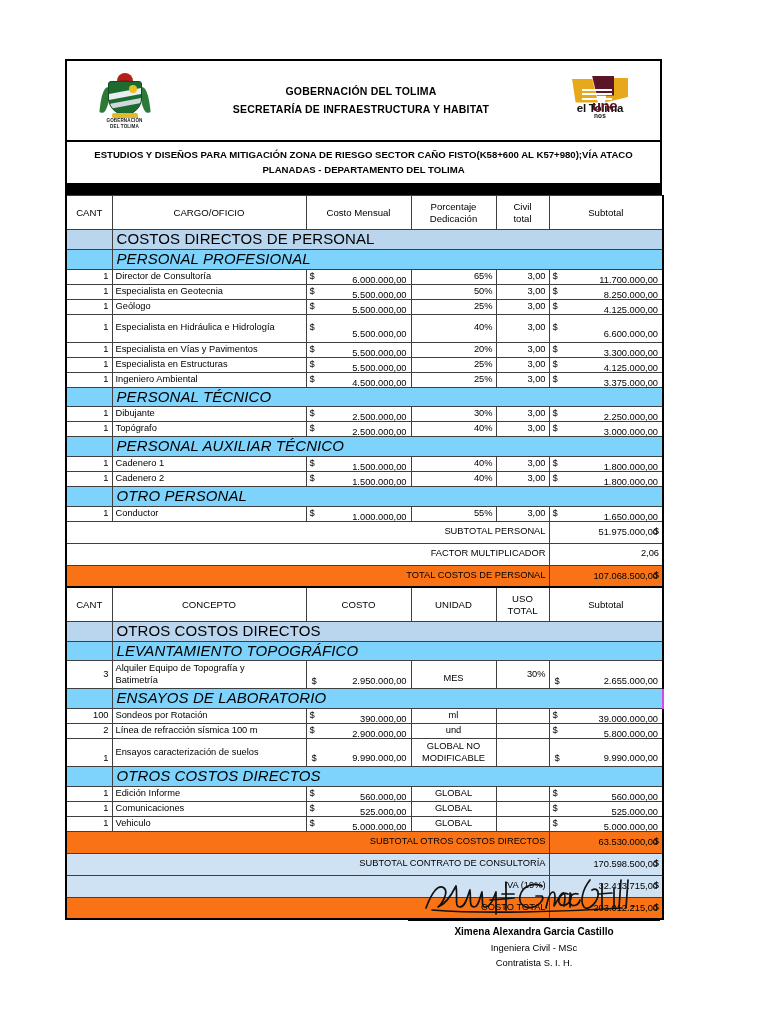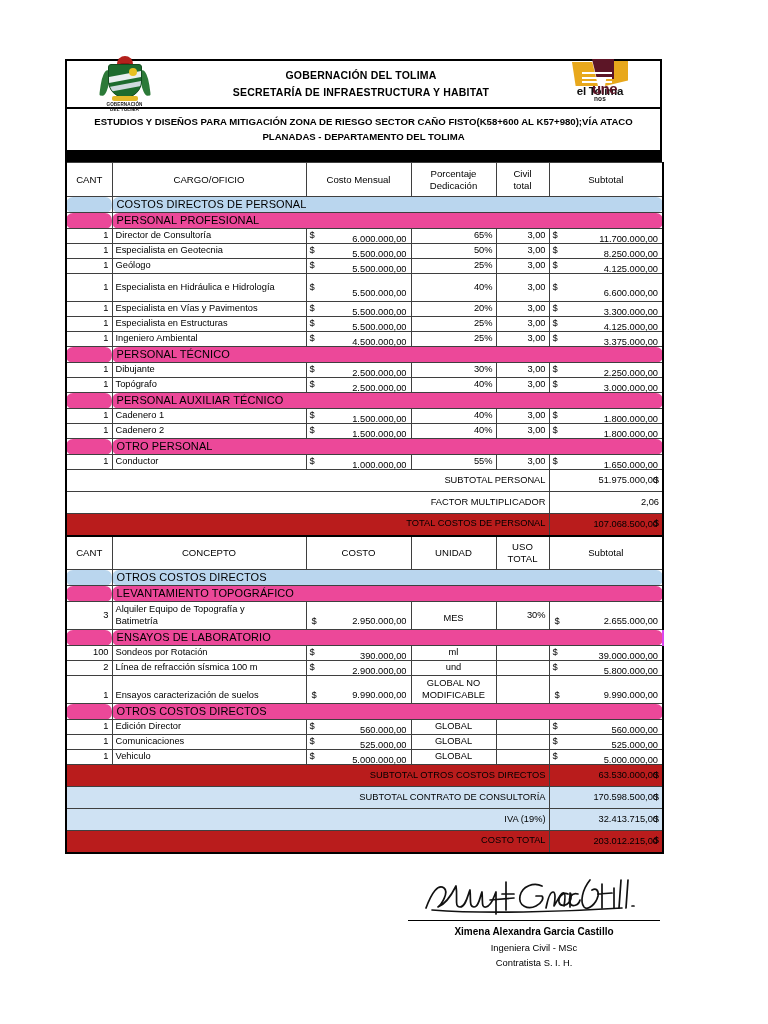--- a/index.html
+++ b/index.html
@@ -18,21 +18,21 @@
   #sheet {
     position: absolute;
     left: 65px; top: 59px;
     width: 597px;
   }
 
   
   .hdr-box {
     border: 2px solid #000;
     border-bottom: 1px solid #000;
-    height: 49px;
+    height: 82px;
     display: flex;
     align-items: center;
     background: #fff;
   }
   .hdr-logo-left { width: 115px; display:flex; align-items:center; justify-content:center; }
   .hdr-titles {
     flex: 1;
     text-align: center;
     font-size: 10.5px;
     font-weight: bold;
@@ -124,34 +124,34 @@
     font-weight: normal;
   }
   .outer-l { border-left: 2px solid #000 !important; }
   .outer-r { border-right: 2px solid #000 !important; }
   .hdr-row td {
     text-align:center; font-weight:bold; font-size:9.6px;
     height: 34px; vertical-align: middle;
   }
   .sec td {
     background:#bad6ee; font-weight:bold; height:16px;
-    font-size:11px; letter-spacing:.1px;border-radius:7px;
-  }
-  .sec-sub td { background:#ec4899; }
+    font-size:15px; letter-spacing:.1px;
+  }
+  .sec-sub td { background:#7dd3fc;font-style:italic; }
   .sec .lbl { text-align:left; padding-left:4px; }
   .num   { text-align:right; padding-right:4px; }
   .ctr   { text-align:center; }
   .lft   { text-align:left; padding-left:4px; }
   .money { text-align:left; position:relative; padding-left:5px; }
   .money .v { position:absolute; right:4px; top:5px; }
   .rowh  { height: 15px; }
   .rowh2 { height: 28px; }
   .tall-b td { vertical-align: bottom; padding-bottom:1px; }
   .tot td { font-weight:bold; text-align:right; padding-right:4px; height:22px; }
-  .tot-blue td { background:#b91c1c; }
+  .tot-blue td { background:#f97316; }
   .tot-blue2 td { background:#cfe2f3; }
 
   
   #sig {
     position:absolute; left:408px; top:876px; width:252px; text-align:center;
   }
   #sig .ink {
     height: 44px; position:relative; overflow:hidden;
   }
   #sig .ink svg { position:absolute; left:14px; top:-2px; }
@@ -424,21 +424,21 @@
         <tr class="rowh">
           <td class="outer-l num">2</td>
           <td class="lft">Línea de refracción sísmica 100 m</td>
           <td class="money"><span>$</span><span class="v">2.900.000,00</span></td>
           <td class="ctr">und</td>
           <td class="num"></td>
           <td class="money outer-r"><span>$</span><span class="v">5.800.000,00</span></td>
         </tr>
         <tr class="rowh2">
           <td class="outer-l num" style="vertical-align:bottom;padding-bottom:1px">1</td>
-          <td class="lft" style="vertical-align:bottom;padding-bottom:1px">Ensayos caracterización de suelos</td>
+          <td class="lft" style="vertical-align:bottom;padding-bottom:7px">Ensayos caracterización de suelos</td>
           <td class="money" style="vertical-align:bottom">
               <span style="position:absolute;bottom:1px;left:5px">$</span>
               <span class="v" style="top:auto;bottom:1px">9.990.000,00</span>
             </td>
           <td class="ctr">
             <div>GLOBAL NO</div>
             <div>MODIFICABLE</div>
           </td>
           <td class="num"></td>
           <td class="money outer-r" style="vertical-align:bottom">
@@ -446,21 +446,21 @@
               <span class="v" style="top:auto;bottom:1px">9.990.000,00</span>
             </td>
         </tr>
 
         <tr class="sec sec-sub">
           <td class="outer-l"></td>
           <td class="lbl" colspan="5" style="border-right:2px solid #000">OTROS COSTOS DIRECTOS</td>
         </tr>
         <tr class="rowh">
           <td class="outer-l num">1</td>
-          <td class="lft">Edición Director</td>
+          <td class="lft">Edición Informe</td>
           <td class="money"><span>$</span><span class="v">560.000,00</span></td>
           <td class="ctr">GLOBAL</td>
           <td class="num"></td>
           <td class="money outer-r"><span>$</span><span class="v">560.000,00</span></td>
         </tr>
         <tr class="rowh">
           <td class="outer-l num">1</td>
           <td class="lft">Comunicaciones</td>
           <td class="money"><span>$</span><span class="v">525.000,00</span></td>
           <td class="ctr">GLOBAL</td>

